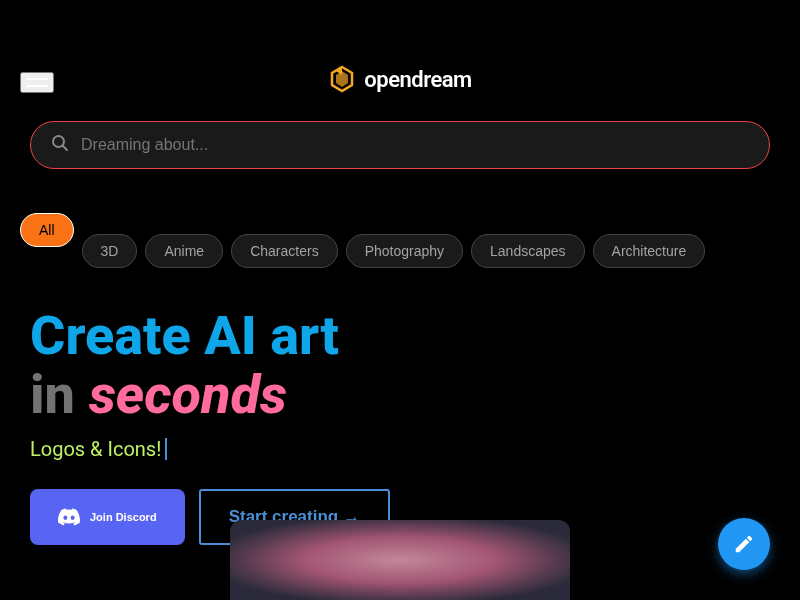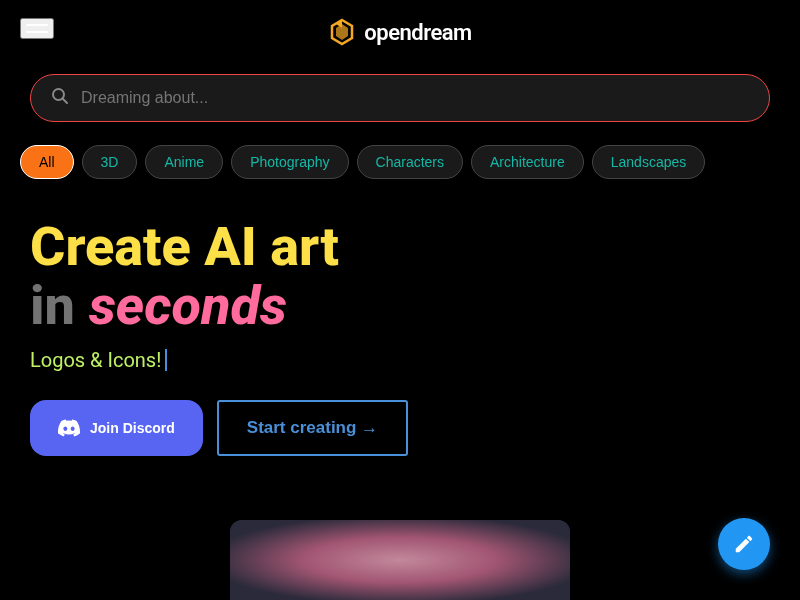--- a/index.html
+++ b/index.html
@@ -14,24 +14,25 @@
       background-color: #000000;
       font-family: -apple-system, BlinkMacSystemFont, 'Segoe UI', Roboto, sans-serif;
       color: #ffffff;
       overflow: hidden;
       position: relative;
     }
 
     
     .header {
       display: flex;
-      align-items: flex-start;
+      align-items: flex-end;
       justify-content: center;
       padding: 18px 20px;
       position: relative;
+      margin-top: 47px;
     }
 
     .menu-btn {
       position: absolute;
       left: 20px;
       display: flex;
       flex-direction: column;
       gap: 5px;
       cursor: pointer;
       padding: 4px;
@@ -112,38 +113,39 @@
     }
 
     .chip-active {
       background: #f97316;
       color: #000000;
       border-color: #ffffff;
     }
 
     .chip-inactive {
       background: #1a1a1a;
-      color: #14b8a6;
+      color: #a3a3a3;
       border-color: #444;
+      margin-top: 42px;
     }
 
     
     .hero {
       padding: 30px 30px 20px;
     }
 
     .hero-title {
       font-size: 54px;
       font-weight: 800;
       line-height: 1.1;
       margin-bottom: 4px;
     }
 
     .hero-title-line1 {
-      color: #fde047;
+      color: #0ea5e9;
     }
 
     .hero-title-line2 {
       display: flex;
       gap: 14px;
     }
 
     .text-yellow {
       color: #737373;
     }
@@ -178,23 +180,23 @@
       margin-top: 28px;
     }
 
     .btn-discord {
       display: flex;
       align-items: center;
       gap: 10px;
       background: #5865f2;
       color: #ffffff;
       border: none;
-      border-radius: 16px;
+      border-radius: 8px;
       padding: 16px 28px;
-      font-size: 14px;
+      font-size: 11px;
       font-weight: 600;
       cursor: pointer;
     }
 
     .btn-start {
       display: flex;
       align-items: flex-start;
       gap: 8px;
       background: transparent;
       color: #4a90d9;
@@ -285,24 +287,24 @@
       </svg>
     </div>
     <input class="search-input" type="text" placeholder="Dreaming about..." style="">
   </div>
 </div>
 
 <div class="filter-bar">
   <button class="chip chip-active">All</button>
   <button class="chip chip-inactive">3D</button>
   <button class="chip chip-inactive">Anime</button>
+  <button class="chip chip-inactive">Characters</button>
   <button class="chip chip-inactive">Photography</button>
-  <button class="chip chip-inactive">Characters</button>
+  <button class="chip chip-inactive">Landscapes</button>
   <button class="chip chip-inactive">Architecture</button>
-  <button class="chip chip-inactive">Landscapes</button>
 </div>
 
 <div class="hero">
   <div class="hero-title">
     <div class="hero-title-line1">Create AI art</div>
     <div class="hero-title-line2">
       <span class="text-yellow">in</span>
       <span class="text-pink">seconds</span>
     </div>
   </div>

